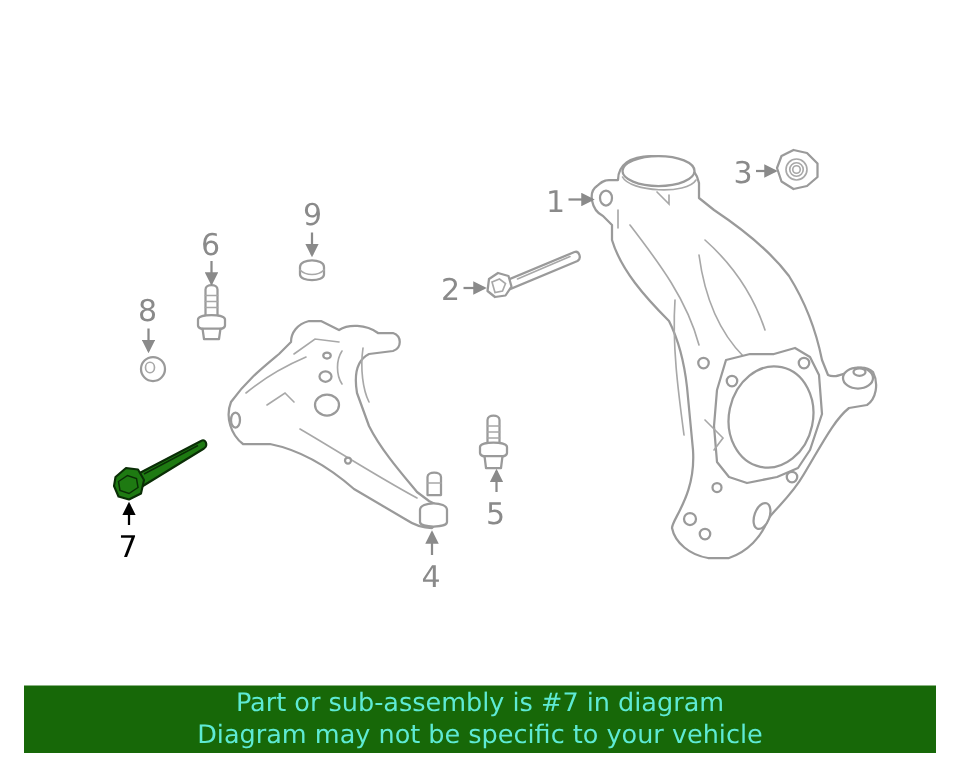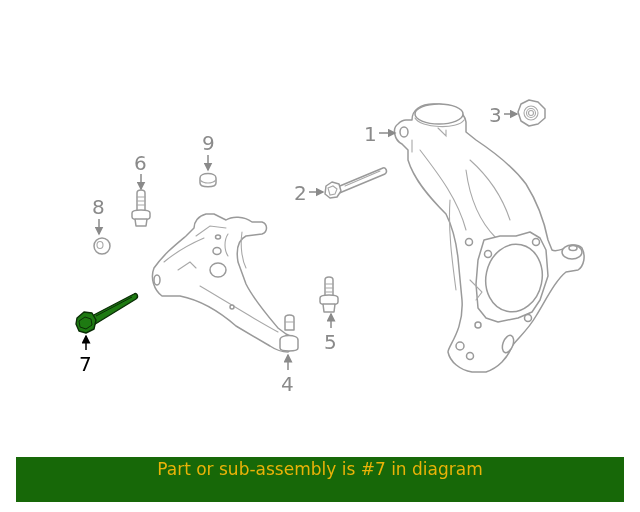--- a/index.html
+++ b/index.html
@@ -8,21 +8,21 @@
   .callout { font-family: "DejaVu Sans", sans-serif; font-size: 20px; fill: #8a8a8a; }
   .callout-hl { font-family: "DejaVu Sans", sans-serif; font-size: 20px; fill: #000000; }
   .part { fill: #ffffff; stroke: #9a9a9a; stroke-width: 1.5; stroke-linejoin: round; stroke-linecap: round; }
   .part-thin { fill: none; stroke: #a8a8a8; stroke-width: 1.1; stroke-linecap: round; }
   .arrow { stroke: #8a8a8a; stroke-width: 1.5; fill: none; }
   .hl-part { fill: #1e7a12; stroke: #0a2e06; stroke-width: 1.4; stroke-linejoin: round; }
   .hl-line { stroke: #0a2e06; stroke-width: 1; fill: none; }
   .hl-arrow { stroke: #000; stroke-width: 1.5; }
   .banner {
     position: absolute; left: 16px; top: 457px; width: 608px; height: 45px;
-    background: #176808; color: #eab308; text-align: center;
+    background: #176808; color: #5eead4; text-align: center;
     font-family: "DejaVu Sans", sans-serif; font-size: 17px; line-height: 21px;
     padding-top: 2px; box-sizing: border-box;
   }
   .banner div { white-space: nowrap; }
 </style>
 </head>
 <body>
 
 <svg id="diagram" viewBox="0 0 640 512" xmlns="http://www.w3.org/2000/svg">
   <defs>
@@ -159,13 +159,14 @@
     <line class="arrow" x1="99" y1="219" x2="99" y2="234" marker-end="url(#ah)"></line>
   </g>
   <g>
     <text class="callout" x="202" y="150">9</text>
     <line class="arrow" x1="208" y1="155" x2="208" y2="170" marker-end="url(#ah)"></line>
   </g>
 </svg>
 
 <div class="banner">
   <div>Part or sub-assembly is #7 in diagram</div>
+  <div>Diagram may not be specific to your vehicle</div>
 </div>
 
 </body></html>

